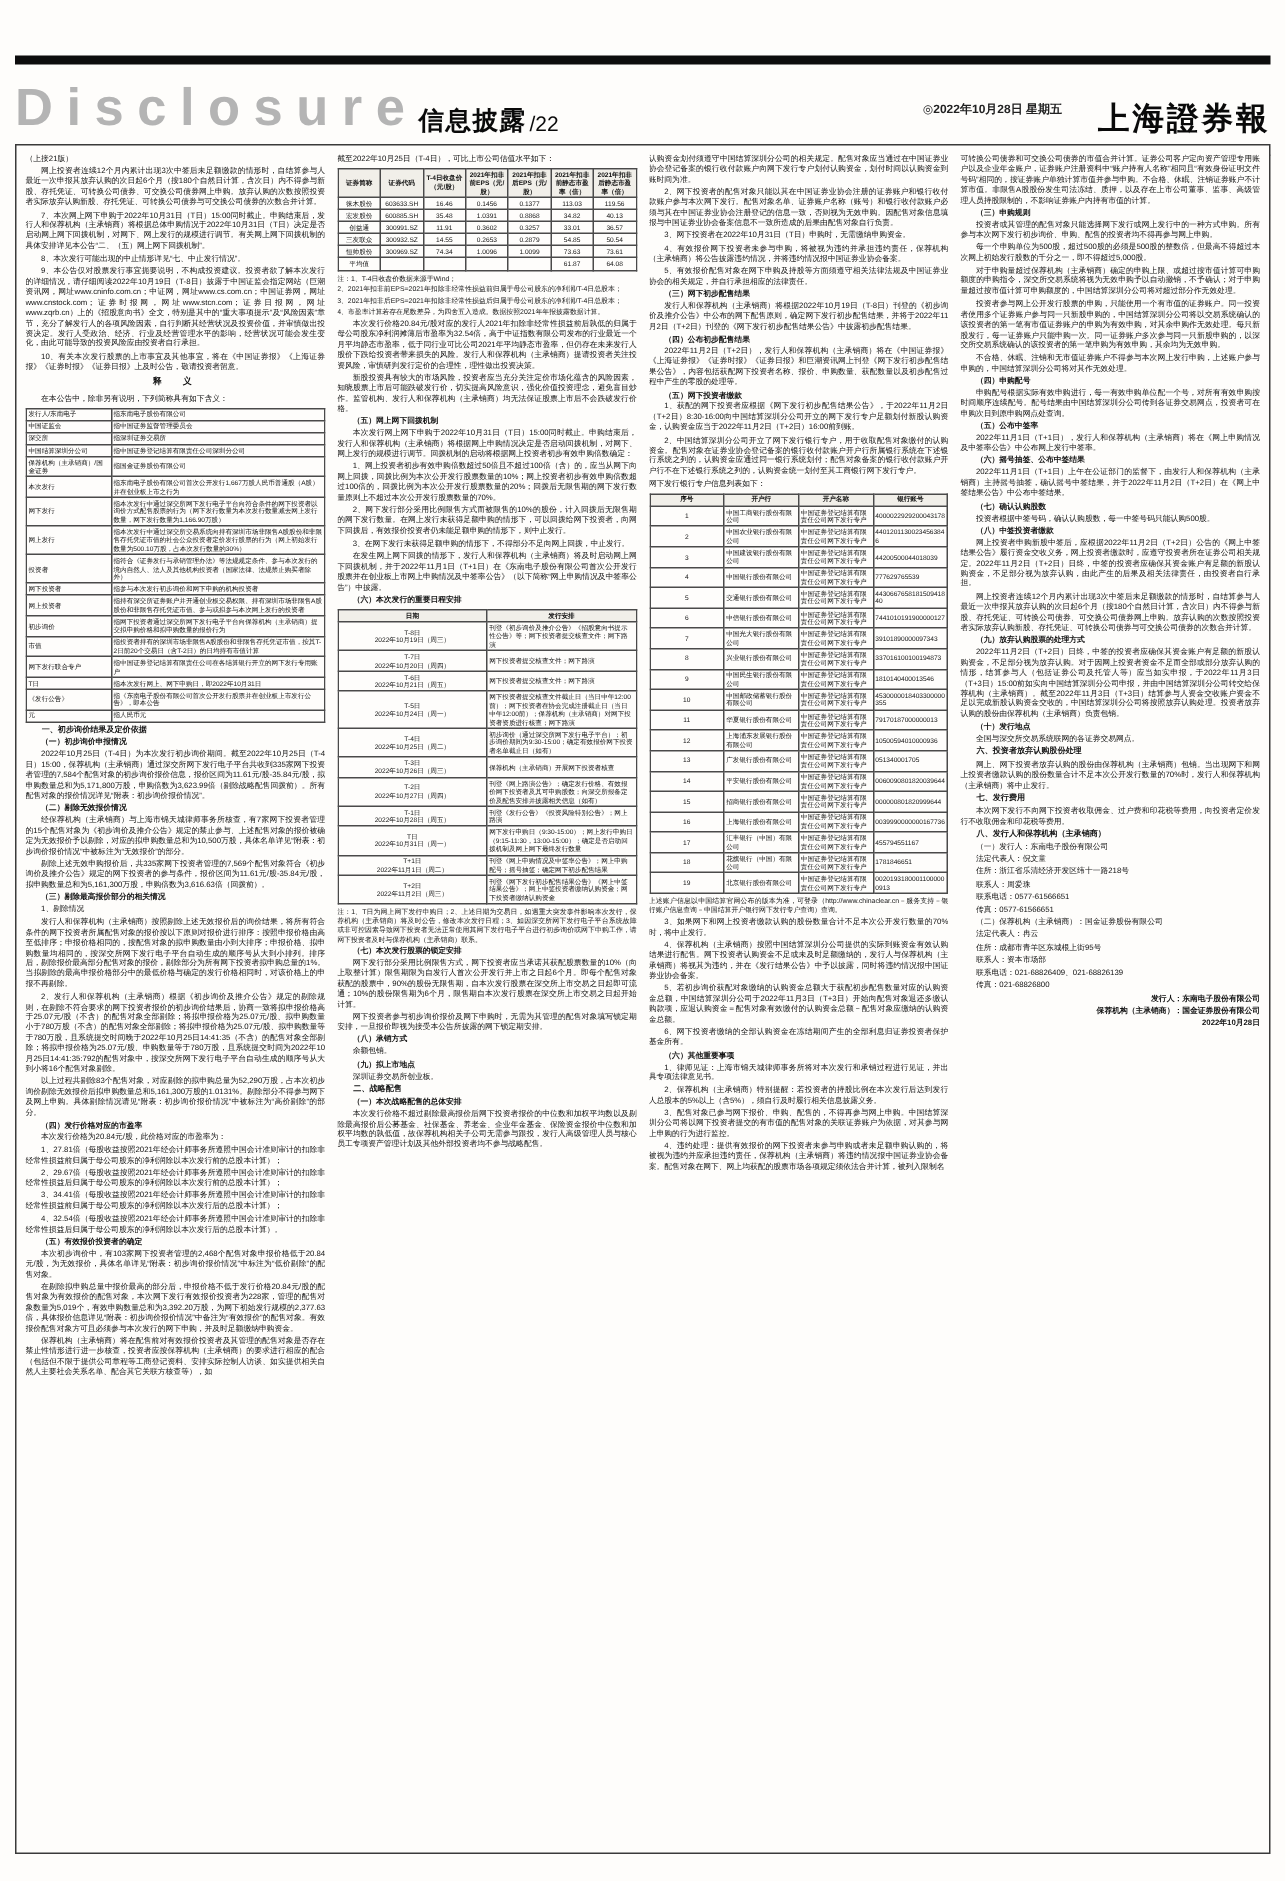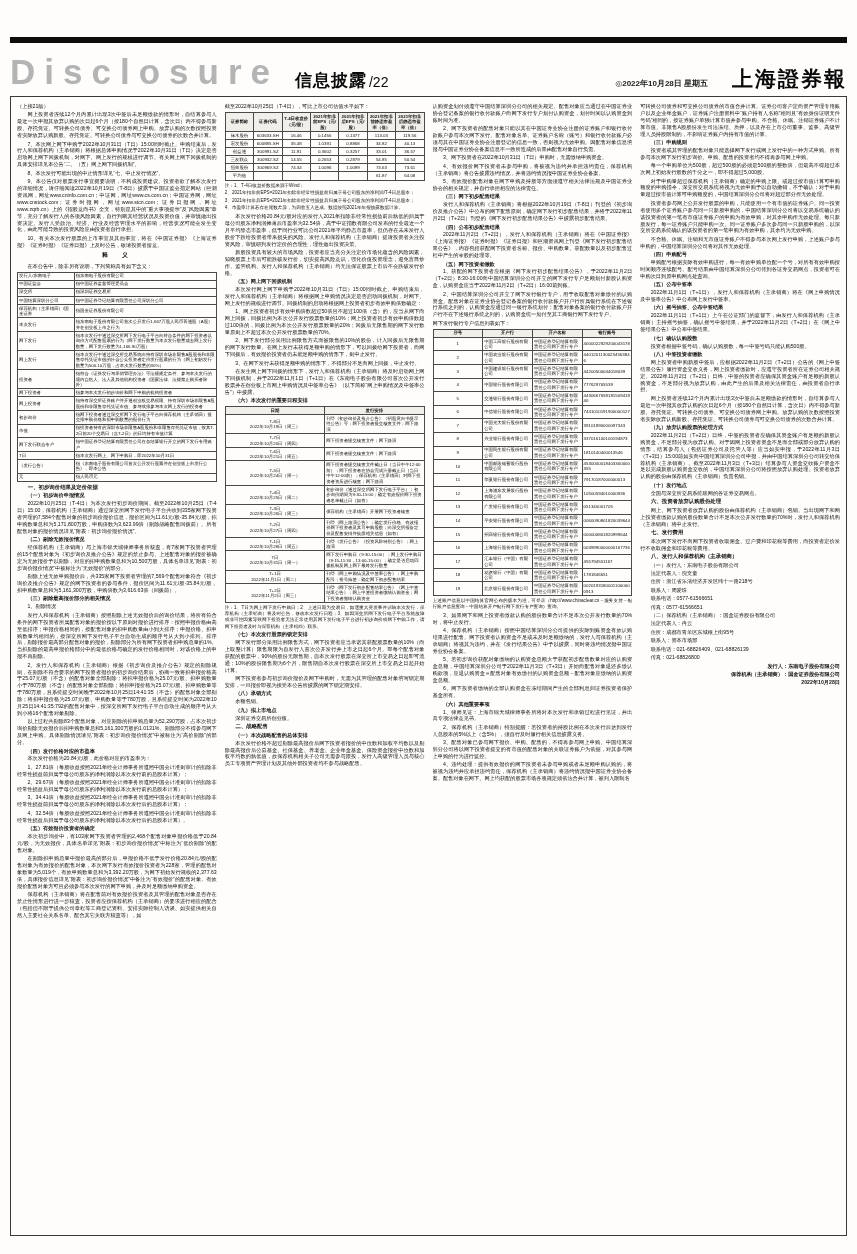--- a/index.html
+++ b/index.html
@@ -3,24 +3,24 @@
 <meta charset="utf-8">
 <style>
   html,body{margin:0;padding:0;background:#ffffff;}
   .page{position:relative;width:857px;height:1254px;background:#fefdfb;overflow:hidden;
         font-family:"Liberation Sans","DejaVu Sans",sans-serif;color:#111;}
   .topbar{position:absolute;left:10px;right:10px;top:37px;height:6px;background:#0d0d0d;}
   .header{position:absolute;left:10px;right:10px;top:45px;height:44px;
           display:flex;align-items:flex-end;border-bottom:1px solid #222;padding-bottom:14px;}
   .mast-en{font-size:35px;font-weight:bold;color:#b4b4b4;letter-spacing:9px;line-height:1;
            font-family:"Liberation Sans",sans-serif;}
-  .section-label{font-size:17px;font-weight:bold;color:#0a0a0a;margin-left:16px;line-height:1;
+  .section-label{font-size:17px;font-weight:bold;color:#0a0a0a;line-height:1;
                  letter-spacing:1px;}
   .section-page{font-size:14px;font-weight:normal;color:#0a0a0a;margin-left:2px;line-height:1;}
-  .head-right{margin-left:auto;display:flex;align-items:flex-end;}
+  .head-right{margin-left:auto;display:flex;align-items:flex-start;}
   .date-line{font-size:8px;color:#222;font-weight:bold;margin-right:8px;line-height:1.2;}
   .paper-name{font-size:21px;font-weight:bold;color:#0a0a0a;letter-spacing:2px;
               font-family:"DejaVu Serif","Liberation Serif",serif;line-height:1;margin-left:16px;}
   .content{position:absolute;left:10px;right:10px;top:96px;height:1140px;
            border:1px solid #3a3a3a;background:#fefdfb;padding:6px;box-sizing:border-box;
            display:flex;gap:8px;overflow:hidden;}
   .col{flex:1 1 0;min-width:0;overflow:hidden;font-size:5.2px;line-height:1.33;
        text-align:justify;letter-spacing:0;}
   .col p{margin:0 0 1.5px 0;text-indent:2em;}
   .col p.noind{text-indent:0;}

